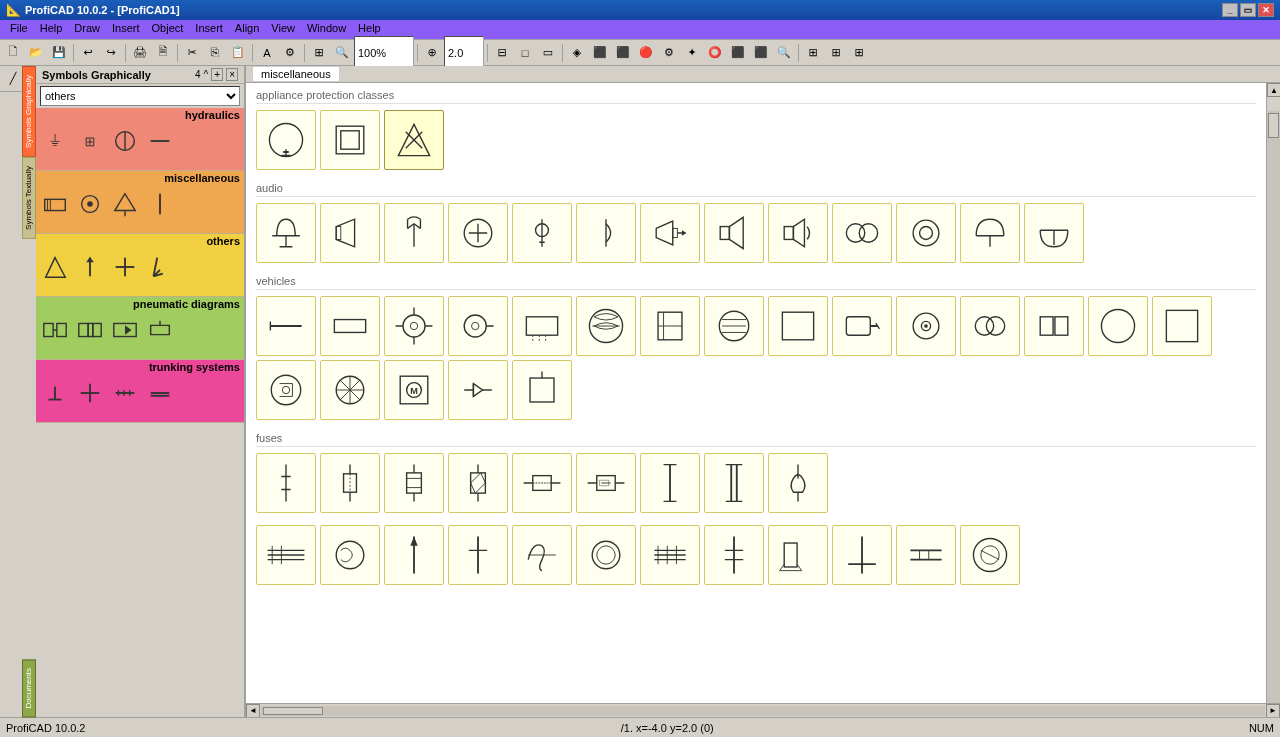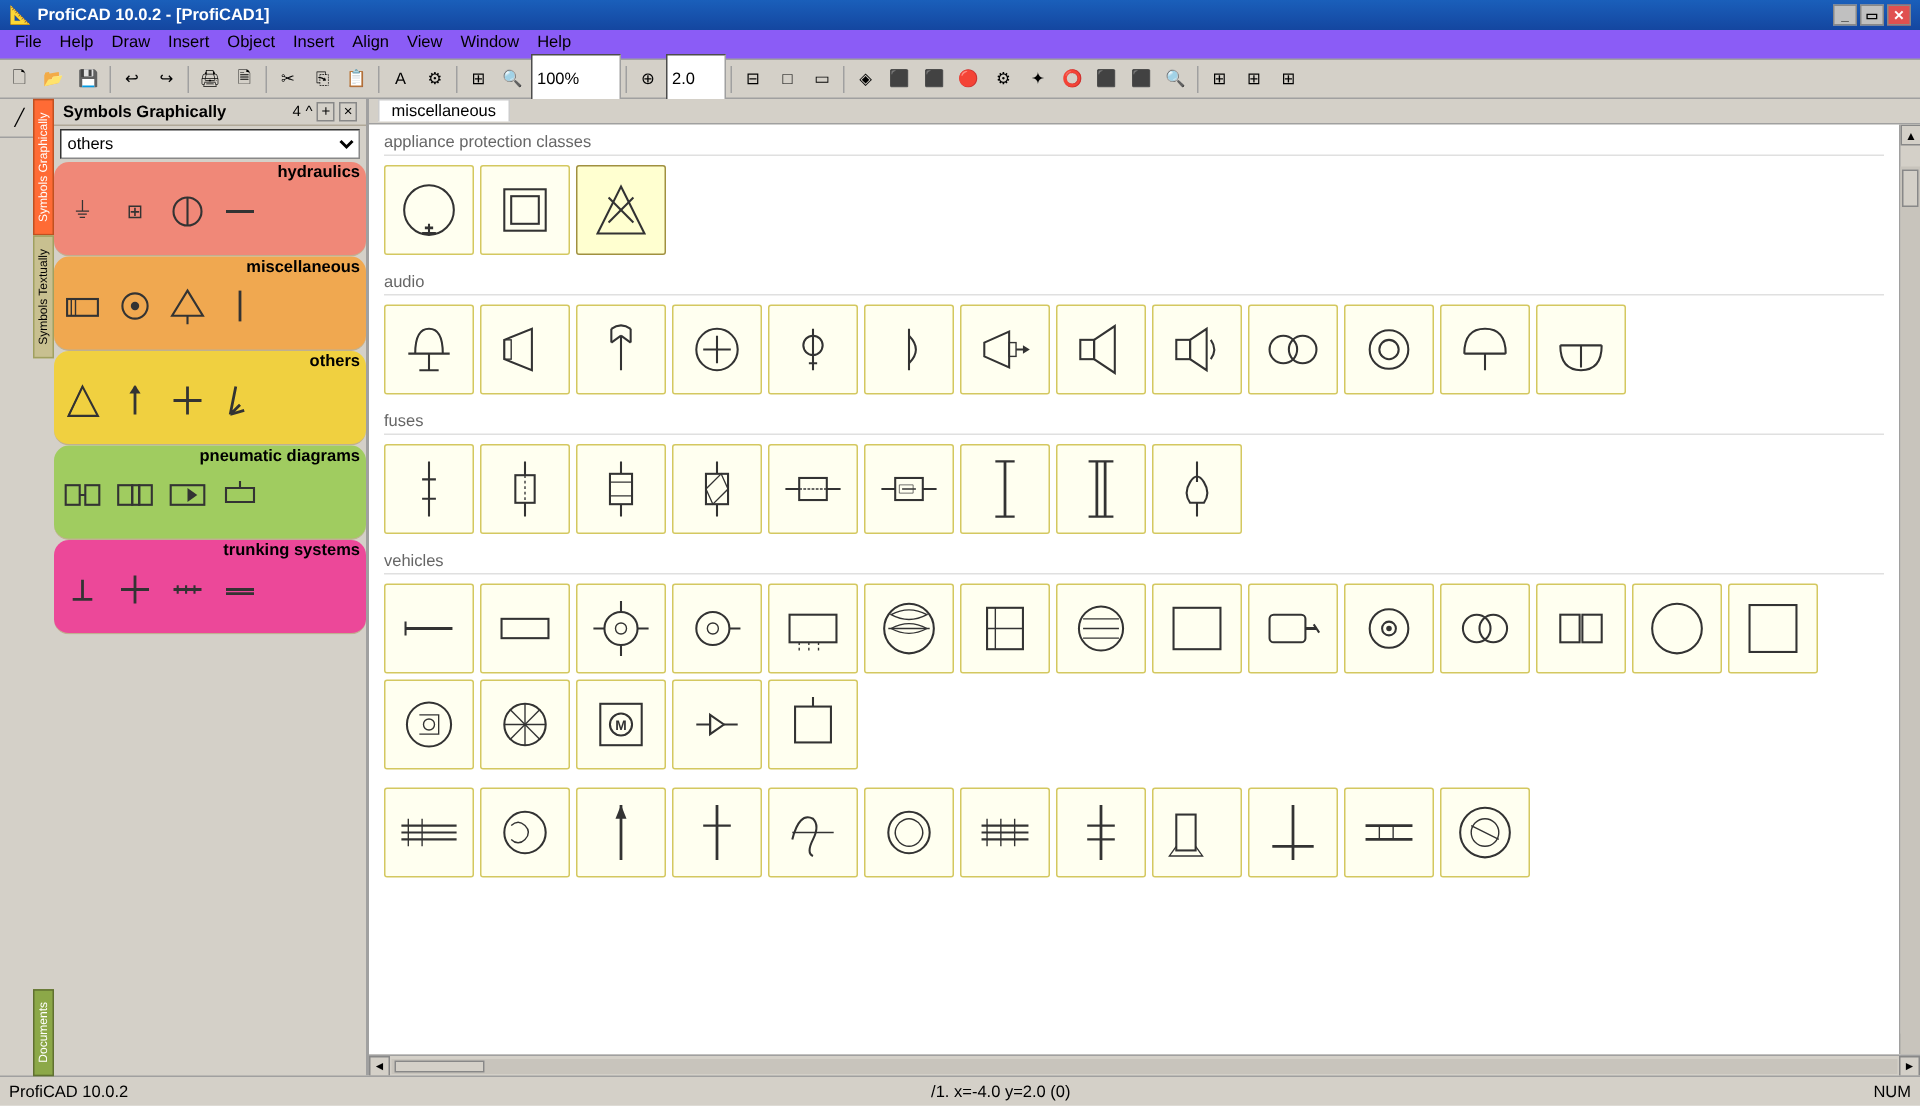--- a/index.html
+++ b/index.html
@@ -129,21 +129,20 @@
     #sym-cat-select {
       width: 100%;
       border: 1px inset #888;
       background: white;
       height: 20px;
       font-size: 11px;
     }
 
     .panel-section {
       border-bottom: 1px solid #c0b090;
-      border-radius: 10px;
     }
     .panel-sec-header {
       padding: 1px 4px;
       text-align: right;
       font-size: 11px;
       font-weight: bold;
     }
     .panel-sec-body {
       display: flex;
       flex-wrap: wrap;
@@ -657,97 +656,20 @@
               <svg viewBox="0 0 50 50" width="46" height="46">
                 <path d="M10,28 Q10,10 25,10 Q40,10 40,28" fill="none" stroke="#333" stroke-width="1.5" transform="scale(1,-1) translate(0,-50)"></path>
                 <line x1="10" y1="22" x2="40" y2="22" stroke="#333" stroke-width="1.5"></line>
                 <line x1="25" y1="22" x2="25" y2="38" stroke="#333" stroke-width="1.5"></line>
               </svg>
             </div>
           </div>
         </div>
 
         <div class="content-section">
-          <div class="content-section-title">fuses</div>
-          <div class="content-grid">
-            <div class="c-sym">
-              <svg viewBox="0 0 50 50" width="46" height="46">
-                <line x1="25" y1="5" x2="25" y2="45" stroke="#333" stroke-width="1.5"></line>
-                <line x1="20" y1="18" x2="30" y2="18" stroke="#333" stroke-width="1.5"></line>
-                <line x1="20" y1="32" x2="30" y2="32" stroke="#333" stroke-width="1.5"></line>
-              </svg>
-            </div>
-            <div class="c-sym">
-              <svg viewBox="0 0 50 50" width="46" height="46">
-                <line x1="25" y1="5" x2="25" y2="15" stroke="#333" stroke-width="1.5"></line>
-                <line x1="25" y1="35" x2="25" y2="45" stroke="#333" stroke-width="1.5"></line>
-                <rect x="18" y="15" width="14" height="20" fill="none" stroke="#333" stroke-width="1.5"></rect>
-                <path d="M25,15 L25,35" stroke="#333" stroke-width="1" stroke-dasharray="2,2"></path>
-              </svg>
-            </div>
-            <div class="c-sym">
-              <svg viewBox="0 0 50 50" width="46" height="46">
-                <line x1="25" y1="5" x2="25" y2="14" stroke="#333" stroke-width="1.5"></line>
-                <line x1="25" y1="36" x2="25" y2="45" stroke="#333" stroke-width="1.5"></line>
-                <rect x="17" y="14" width="16" height="22" fill="none" stroke="#333" stroke-width="1.5"></rect>
-                <line x1="17" y1="20" x2="33" y2="20" stroke="#333" stroke-width="1"></line>
-                <line x1="17" y1="30" x2="33" y2="30" stroke="#333" stroke-width="1"></line>
-              </svg>
-            </div>
-            <div class="c-sym">
-              <svg viewBox="0 0 50 50" width="46" height="46">
-                <line x1="25" y1="5" x2="25" y2="14" stroke="#333" stroke-width="1.5"></line>
-                <line x1="25" y1="36" x2="25" y2="45" stroke="#333" stroke-width="1.5"></line>
-                <rect x="17" y="14" width="16" height="22" fill="none" stroke="#333" stroke-width="1.5"></rect>
-                <polygon points="17,25 28,14 33,25 22,36" fill="none" stroke="#333" stroke-width="1"></polygon>
-              </svg>
-            </div>
-            <div class="c-sym">
-              <svg viewBox="0 0 50 50" width="46" height="46">
-                <line x1="5" y1="25" x2="15" y2="25" stroke="#333" stroke-width="1.5"></line>
-                <line x1="35" y1="25" x2="45" y2="25" stroke="#333" stroke-width="1.5"></line>
-                <rect x="15" y="17" width="20" height="16" fill="none" stroke="#333" stroke-width="1.5"></rect>
-                <line x1="15" y1="25" x2="35" y2="25" stroke="#333" stroke-width="1" stroke-dasharray="2,1"></line>
-              </svg>
-            </div>
-            <div class="c-sym">
-              <svg viewBox="0 0 50 50" width="46" height="46">
-                <line x1="5" y1="25" x2="15" y2="25" stroke="#333" stroke-width="1.5"></line>
-                <line x1="35" y1="25" x2="45" y2="25" stroke="#333" stroke-width="1.5"></line>
-                <rect x="15" y="17" width="20" height="16" fill="none" stroke="#333" stroke-width="1.5"></rect>
-                <line x1="20" y1="25" x2="30" y2="25" stroke="#333" stroke-width="1"></line>
-                <polygon points="18,22 28,22 28,28 18,28" fill="none" stroke="#333" stroke-width="0.5"></polygon>
-              </svg>
-            </div>
-            <div class="c-sym">
-              <svg viewBox="0 0 50 50" width="46" height="46">
-                <line x1="25" y1="5" x2="25" y2="45" stroke="#333" stroke-width="2"></line>
-                <line x1="18" y1="5" x2="32" y2="5" stroke="#333" stroke-width="1.5"></line>
-                <line x1="18" y1="45" x2="32" y2="45" stroke="#333" stroke-width="1.5"></line>
-              </svg>
-            </div>
-            <div class="c-sym">
-              <svg viewBox="0 0 50 50" width="46" height="46">
-                <line x1="22" y1="5" x2="22" y2="45" stroke="#333" stroke-width="2"></line>
-                <line x1="28" y1="5" x2="28" y2="45" stroke="#333" stroke-width="2"></line>
-                <line x1="16" y1="5" x2="34" y2="5" stroke="#333" stroke-width="1.5"></line>
-                <line x1="16" y1="45" x2="34" y2="45" stroke="#333" stroke-width="1.5"></line>
-              </svg>
-            </div>
-            <div class="c-sym">
-              <svg viewBox="0 0 50 50" width="46" height="46">
-                <line x1="25" y1="5" x2="25" y2="20" stroke="#333" stroke-width="1.5"></line>
-                <line x1="25" y1="35" x2="25" y2="45" stroke="#333" stroke-width="1.5"></line>
-                <path d="M20,20 Q25,12 30,20 Q35,28 30,35 L20,35 Q15,28 20,20" fill="none" stroke="#333" stroke-width="1.5"></path>
-              </svg>
-            </div>
-          </div>
-        </div>
-
-        <div class="content-section">
           <div class="content-section-title">vehicles</div>
           <div class="content-grid">
 
             <div class="c-sym">
               <svg viewBox="0 0 50 50" width="46" height="46">
                 <line x1="8" y1="25" x2="42" y2="25" stroke="#333" stroke-width="2"></line>
                 <line x1="8" y1="20" x2="8" y2="30" stroke="#333" stroke-width="1.5"></line>
               </svg>
             </div>
             <div class="c-sym">
@@ -873,20 +795,97 @@
                 <line x1="10" y1="25" x2="20" y2="25" stroke="#333" stroke-width="1.5"></line>
                 <line x1="30" y1="25" x2="40" y2="25" stroke="#333" stroke-width="1.5"></line>
                 <polygon points="20,18 30,25 20,32" fill="none" stroke="#333" stroke-width="1.5"></polygon>
                 <line x1="20" y1="18" x2="20" y2="32" stroke="#333" stroke-width="1.5"></line>
               </svg>
             </div>
             <div class="c-sym">
               <svg viewBox="0 0 50 50" width="46" height="46">
                 <rect x="12" y="12" width="26" height="26" fill="none" stroke="#333" stroke-width="1.5"></rect>
                 <line x1="25" y1="5" x2="25" y2="12" stroke="#333" stroke-width="1.5"></line>
+              </svg>
+            </div>
+          </div>
+        </div>
+
+        <div class="content-section">
+          <div class="content-section-title">fuses</div>
+          <div class="content-grid">
+            <div class="c-sym">
+              <svg viewBox="0 0 50 50" width="46" height="46">
+                <line x1="25" y1="5" x2="25" y2="45" stroke="#333" stroke-width="1.5"></line>
+                <line x1="20" y1="18" x2="30" y2="18" stroke="#333" stroke-width="1.5"></line>
+                <line x1="20" y1="32" x2="30" y2="32" stroke="#333" stroke-width="1.5"></line>
+              </svg>
+            </div>
+            <div class="c-sym">
+              <svg viewBox="0 0 50 50" width="46" height="46">
+                <line x1="25" y1="5" x2="25" y2="15" stroke="#333" stroke-width="1.5"></line>
+                <line x1="25" y1="35" x2="25" y2="45" stroke="#333" stroke-width="1.5"></line>
+                <rect x="18" y="15" width="14" height="20" fill="none" stroke="#333" stroke-width="1.5"></rect>
+                <path d="M25,15 L25,35" stroke="#333" stroke-width="1" stroke-dasharray="2,2"></path>
+              </svg>
+            </div>
+            <div class="c-sym">
+              <svg viewBox="0 0 50 50" width="46" height="46">
+                <line x1="25" y1="5" x2="25" y2="14" stroke="#333" stroke-width="1.5"></line>
+                <line x1="25" y1="36" x2="25" y2="45" stroke="#333" stroke-width="1.5"></line>
+                <rect x="17" y="14" width="16" height="22" fill="none" stroke="#333" stroke-width="1.5"></rect>
+                <line x1="17" y1="20" x2="33" y2="20" stroke="#333" stroke-width="1"></line>
+                <line x1="17" y1="30" x2="33" y2="30" stroke="#333" stroke-width="1"></line>
+              </svg>
+            </div>
+            <div class="c-sym">
+              <svg viewBox="0 0 50 50" width="46" height="46">
+                <line x1="25" y1="5" x2="25" y2="14" stroke="#333" stroke-width="1.5"></line>
+                <line x1="25" y1="36" x2="25" y2="45" stroke="#333" stroke-width="1.5"></line>
+                <rect x="17" y="14" width="16" height="22" fill="none" stroke="#333" stroke-width="1.5"></rect>
+                <polygon points="17,25 28,14 33,25 22,36" fill="none" stroke="#333" stroke-width="1"></polygon>
+              </svg>
+            </div>
+            <div class="c-sym">
+              <svg viewBox="0 0 50 50" width="46" height="46">
+                <line x1="5" y1="25" x2="15" y2="25" stroke="#333" stroke-width="1.5"></line>
+                <line x1="35" y1="25" x2="45" y2="25" stroke="#333" stroke-width="1.5"></line>
+                <rect x="15" y="17" width="20" height="16" fill="none" stroke="#333" stroke-width="1.5"></rect>
+                <line x1="15" y1="25" x2="35" y2="25" stroke="#333" stroke-width="1" stroke-dasharray="2,1"></line>
+              </svg>
+            </div>
+            <div class="c-sym">
+              <svg viewBox="0 0 50 50" width="46" height="46">
+                <line x1="5" y1="25" x2="15" y2="25" stroke="#333" stroke-width="1.5"></line>
+                <line x1="35" y1="25" x2="45" y2="25" stroke="#333" stroke-width="1.5"></line>
+                <rect x="15" y="17" width="20" height="16" fill="none" stroke="#333" stroke-width="1.5"></rect>
+                <line x1="20" y1="25" x2="30" y2="25" stroke="#333" stroke-width="1"></line>
+                <polygon points="18,22 28,22 28,28 18,28" fill="none" stroke="#333" stroke-width="0.5"></polygon>
+              </svg>
+            </div>
+            <div class="c-sym">
+              <svg viewBox="0 0 50 50" width="46" height="46">
+                <line x1="25" y1="5" x2="25" y2="45" stroke="#333" stroke-width="2"></line>
+                <line x1="18" y1="5" x2="32" y2="5" stroke="#333" stroke-width="1.5"></line>
+                <line x1="18" y1="45" x2="32" y2="45" stroke="#333" stroke-width="1.5"></line>
+              </svg>
+            </div>
+            <div class="c-sym">
+              <svg viewBox="0 0 50 50" width="46" height="46">
+                <line x1="22" y1="5" x2="22" y2="45" stroke="#333" stroke-width="2"></line>
+                <line x1="28" y1="5" x2="28" y2="45" stroke="#333" stroke-width="2"></line>
+                <line x1="16" y1="5" x2="34" y2="5" stroke="#333" stroke-width="1.5"></line>
+                <line x1="16" y1="45" x2="34" y2="45" stroke="#333" stroke-width="1.5"></line>
+              </svg>
+            </div>
+            <div class="c-sym">
+              <svg viewBox="0 0 50 50" width="46" height="46">
+                <line x1="25" y1="5" x2="25" y2="20" stroke="#333" stroke-width="1.5"></line>
+                <line x1="25" y1="35" x2="25" y2="45" stroke="#333" stroke-width="1.5"></line>
+                <path d="M20,20 Q25,12 30,20 Q35,28 30,35 L20,35 Q15,28 20,20" fill="none" stroke="#333" stroke-width="1.5"></path>
               </svg>
             </div>
           </div>
         </div>
 
         <div class="content-section">
           <div class="content-grid">
             <div class="c-sym">
               <svg viewBox="0 0 50 50" width="46" height="46">
                 <line x1="5" y1="20" x2="45" y2="20" stroke="#333" stroke-width="1.5"></line>

